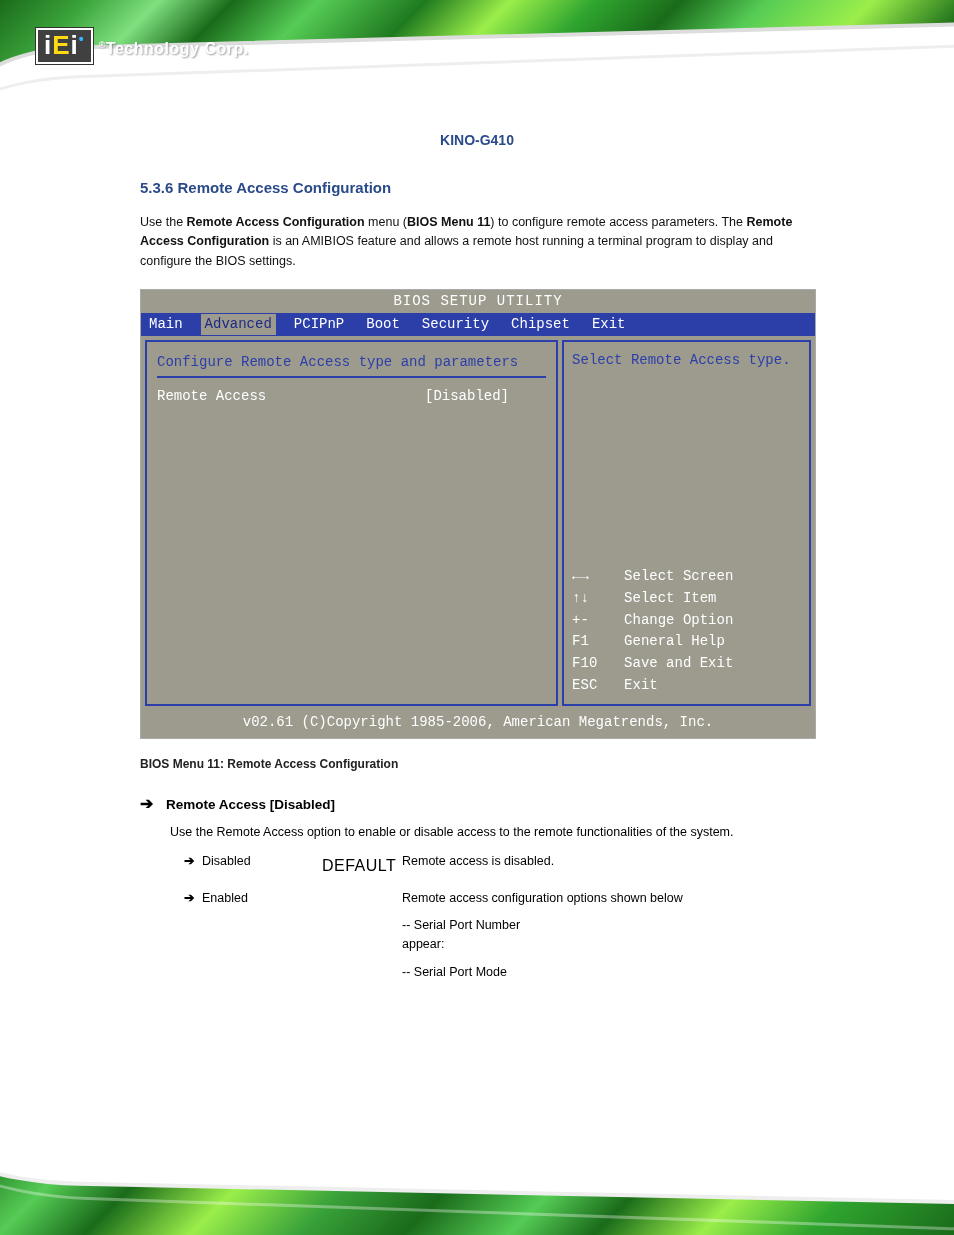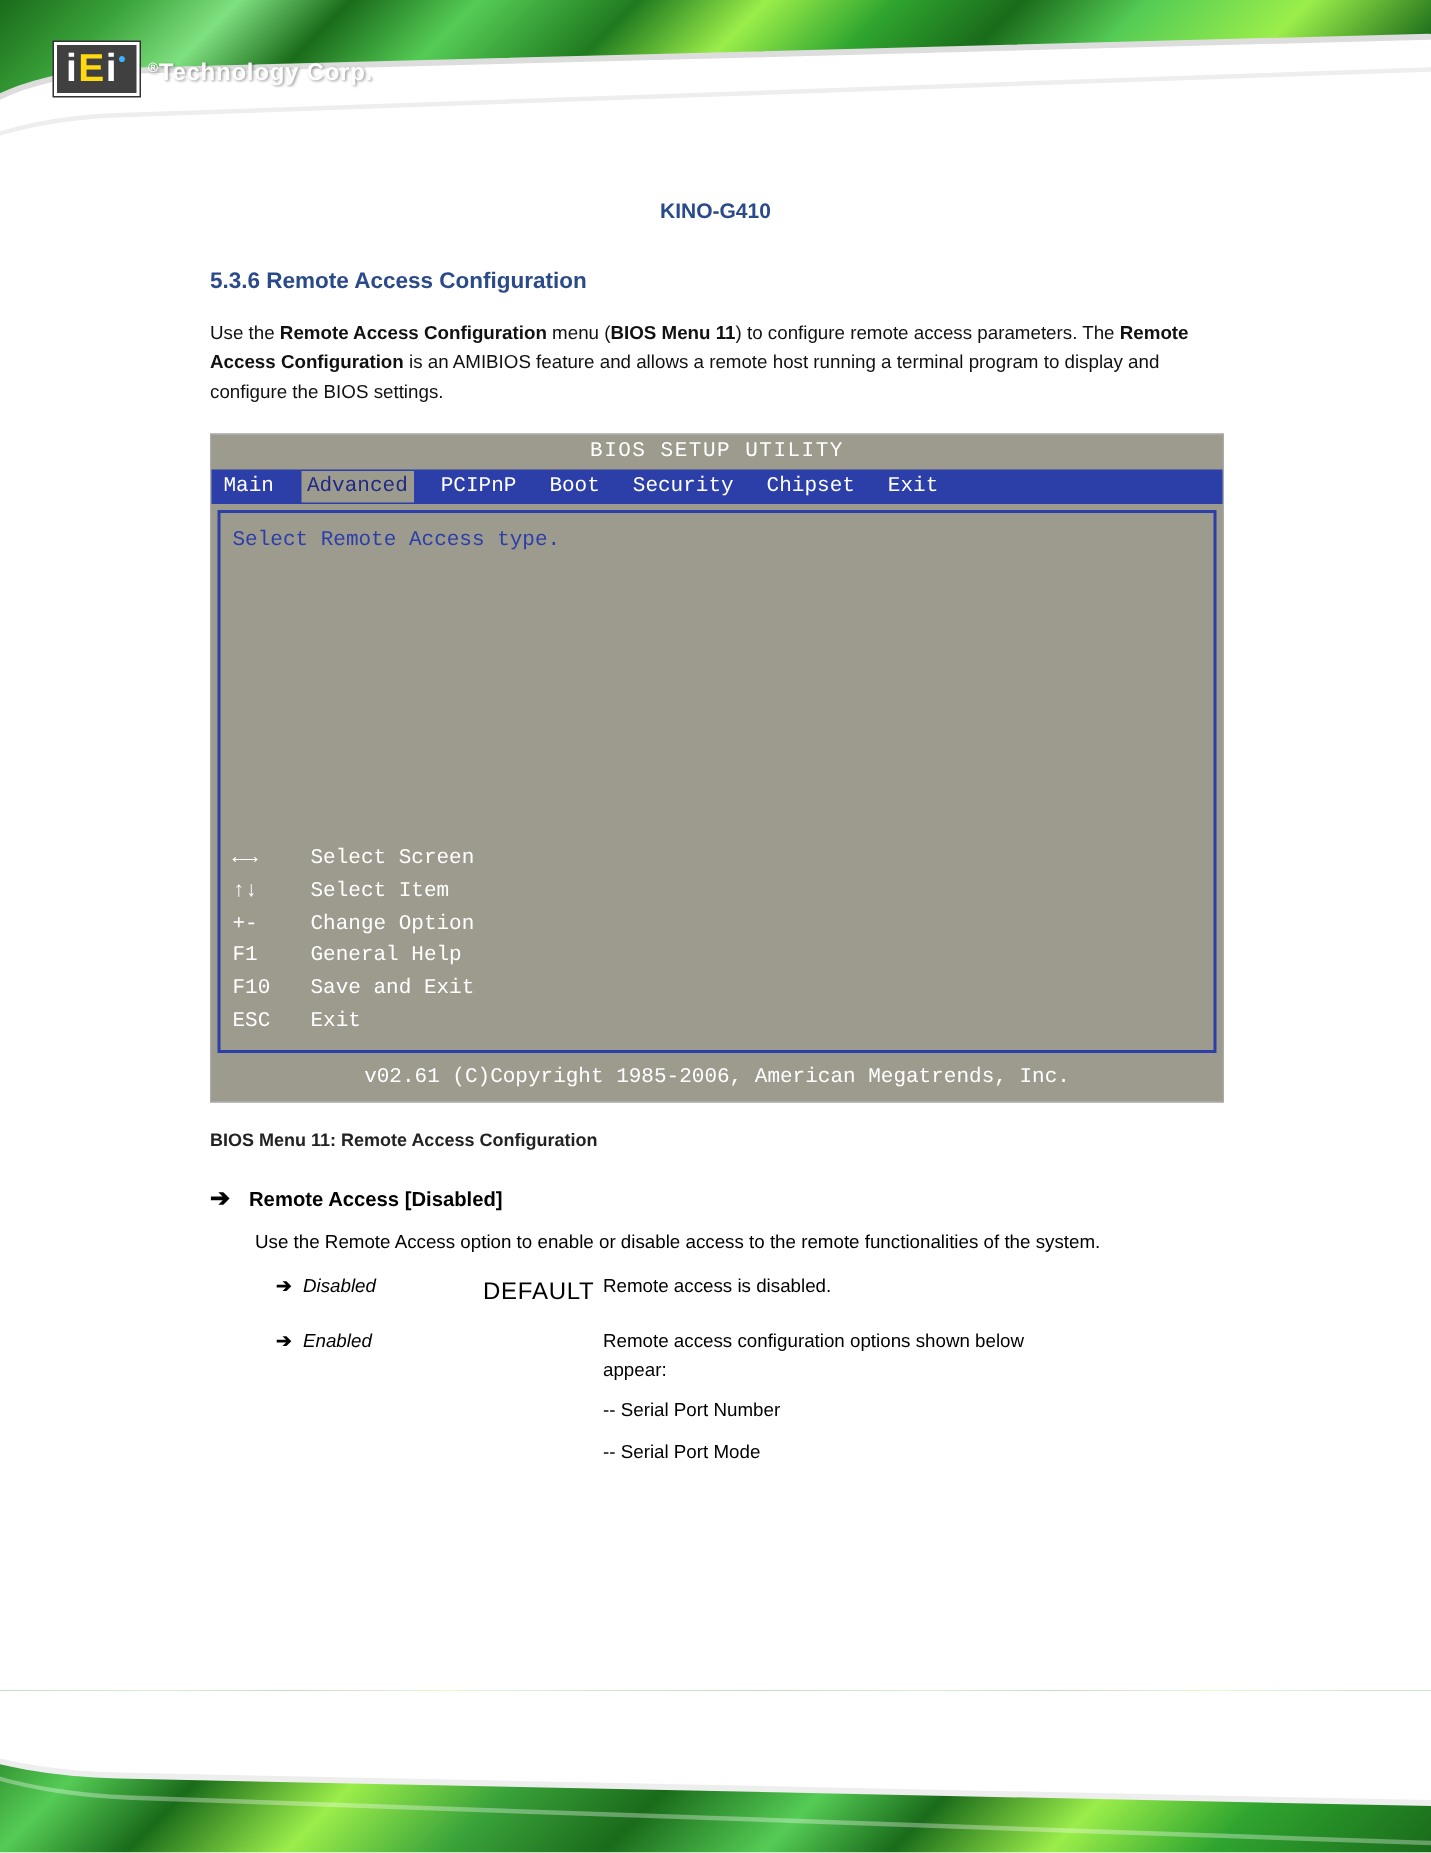--- a/index.html
+++ b/index.html
@@ -216,21 +216,21 @@
     font-size: 13.5px;
   }
   .opt-desc { margin: 6px 0 10px 30px; font-size:12.5px; }
 
   .opt-table {
     margin-left: 44px;
     font-size: 12.5px;
   }
   .opt-table .row { display:flex; align-items:flex-start; margin-bottom:10px; }
   .opt-table .arrow-sm { width:18px; font-weight:900; }
-  .opt-table .name { width:120px;font-style:italic; }
+  .opt-table .name { width:120px; }
   .opt-table .def { font-size:16px; letter-spacing:0.5px; width:80px; padding-top:2px; }
   .opt-table .desc { flex:1; }
 
   .page-number {
     position: absolute;
     bottom: 14px;
     left: 140px;
     font-family: "Trebuchet MS", Arial, sans-serif;
     font-weight: bold;
     font-size: 12px;
@@ -294,20 +294,28 @@
     <div class="bios-menu">
       <span>Main</span>
       <span class="sel">Advanced</span>
       <span>PCIPnP</span>
       <span>Boot</span>
       <span>Security</span>
       <span>Chipset</span>
       <span>Exit</span>
     </div>
     <div class="bios-body">
+      <div class="bios-left">
+        <div class="configure-title">Configure Remote Access type and parameters</div>
+        <hr>
+        <div class="bios-row">
+          <span class="lab">Remote Access</span>
+          <span class="val">[Disabled]</span>
+        </div>
+      </div>
       <div class="bios-right">
         <div class="bios-help-top">Select Remote Access type.</div>
         <div class="bios-keys">
           <div>
               <span class="k">←→</span>
               <span>Select Screen</span>
             </div>
           <div>
               <span class="k">↑↓</span>
               <span>Select Item</span>
@@ -351,22 +359,22 @@
       <span class="name">Disabled</span>
       <span class="def">DEFAULT</span>
       <span class="desc">Remote access is disabled.</span>
     </div>
     <div class="row">
       <span class="arrow-sm">➔</span>
       <span class="name">Enabled</span>
       <span class="def"></span>
       <span class="desc">
         <div>Remote access configuration options shown below</div>
+        <div style="margin-top:8px;">-- Serial Port Number</div>
         <div>appear:</div>
-        <div style="margin-top:8px;">-- Serial Port Number</div>
         <div style="margin-top:8px;">-- Serial Port Mode</div>
       </span>
     </div>
   </div>
 
 </div>
 
 <div class="page-number">Page 80</div>
 
 <div class="footer-band">

